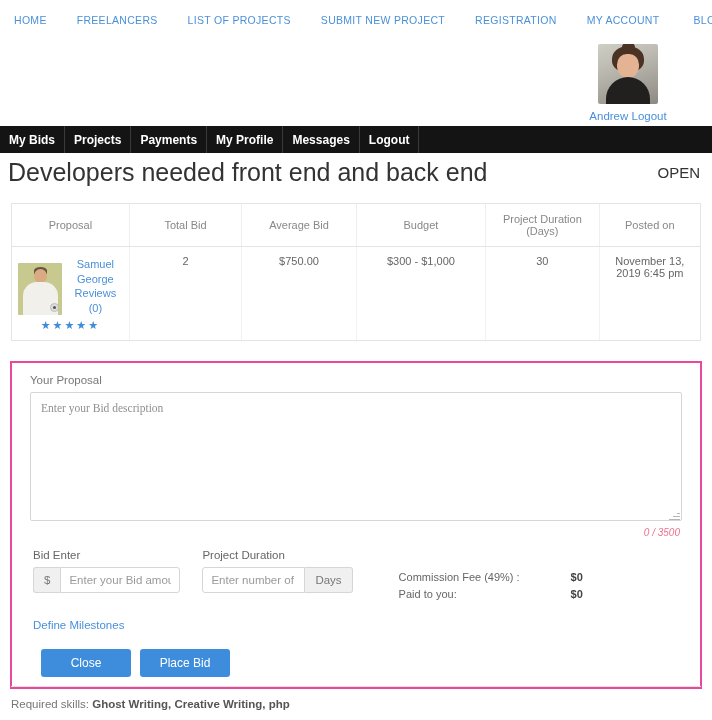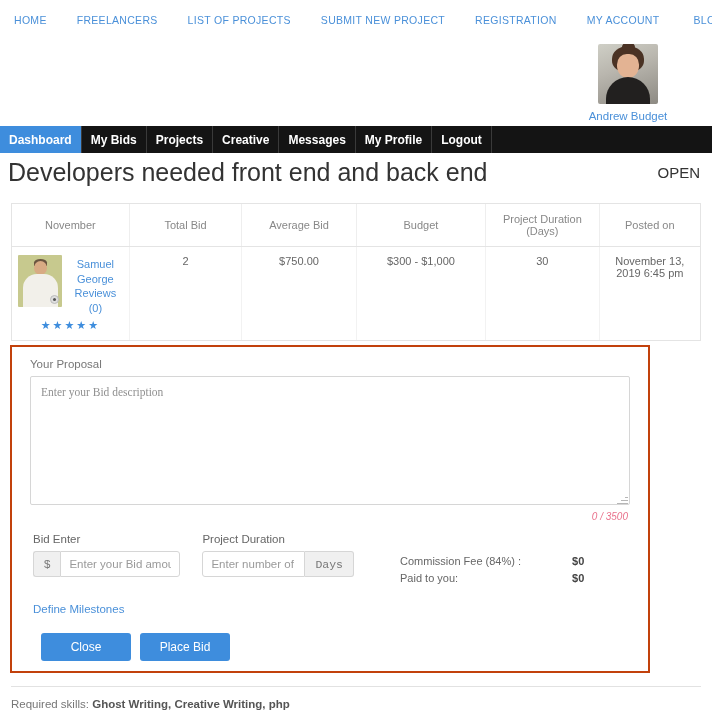--- a/index.html
+++ b/index.html
@@ -163,21 +163,21 @@
   .col-avg  { width: 118px; }
   .col-bud  { width: 134px; }
   .col-dur  { width: 117px; }
   .col-pos  { width: 103px; }
 
   .empcell {
     display: flex;
     flex-direction: column;
     align-items: center;
   }
-  .emprow { display: flex; align-items: flex-start; gap: 6px; width: 100%; }
+  .emprow { display: flex; align-items: flex-end; gap: 6px; width: 100%; }
   .avatar-sm {
     width: 44px; height: 52px;
     flex: 0 0 44px;
     position: relative;
     overflow: hidden;
     background: #c7c98e;
     border-radius: 1px;
   }
   .avatar-sm .head {
     position:absolute; left:16px; top:6px;
@@ -208,23 +208,23 @@
     text-align: center;
     flex: 1;
     display: block;
     padding-top: 2px;
   }
   .stars { color: #3e8ddd; font-size: 11px; letter-spacing: 2px; margin-top: 4px; }
 
   
   .panel {
     position: absolute;
-    top: 345px; left: 10px;
-    width: 640px; height: 328px;
-    border: 2px solid #c2410c;
+    top: 361px; left: 10px;
+    width: 692px; height: 328px;
+    border: 2px solid #ec4899;
     background: #fff;
   }
   .panel-label {
     font-size: 11.5px; color: #777;
     padding: 11px 0 6px 18px;
   }
   .ta-wrap { position: relative; padding: 0 18px; }
   textarea.bid-desc {
     width: 100%;
     height: 129px;
@@ -268,21 +268,21 @@
   .iaddon {
     background: #f0f0f0;
     border: 1px solid #d6d6d6;
     color: #777;
     font-size: 11.5px;
     padding: 0 10px;
     display: flex; align-items: center;
     height: 26px;
   }
   .iaddon.left { border-radius: 3px 0 0 3px; border-right: none; }
-  .iaddon.right { border-radius: 0 3px 3px 0; border-left: none; font-family: Liberation Mono, monospace; }
+  .iaddon.right { border-radius: 0 3px 3px 0; border-left: none; }
   .itext {
     border: 1px solid #d6d6d6;
     height: 26px;
     font-family: "Liberation Sans", sans-serif;
     font-size: 11.5px;
     color: #555;
     padding: 0 8px;
     outline: none;
   }
   .itext.bidamt { width: 120px; border-radius: 0 3px 3px 0; }
@@ -342,44 +342,43 @@
 
 </div>
 
 <div class="userblock">
   <div class="avatar-lg">
     <div class="hair"></div>
     <div class="bun"></div>
     <div class="face"></div>
     <div class="body"></div>
   </div>
-  <a href="#" class="username">Andrew Budget</a>
+  <a href="#" class="username">Andrew Logout</a>
   <span class="userdate">December 2, 2019 1:36 pm</span>
 </div>
 
 <div class="tabbar">
-  <div class="tab active">Dashboard</div>
   <div class="tab">My Bids</div>
   <div class="tab">Projects</div>
-  <div class="tab">Creative</div>
+  <div class="tab">Payments</div>
+  <div class="tab">My Profile</div>
   <div class="tab">Messages</div>
-  <div class="tab">My Profile</div>
   <div class="tab">Logout</div>
 </div>
 
 <div class="titlerow">
   <h1 class="ptitle">Developers needed front end and back end</h1>
   <span class="pstatus">OPEN</span>
 </div>
 
 <div class="tablewrap">
   <table class="bidtable">
     <thead>
       <tr>
-        <th class="col-emp">November</th>
+        <th class="col-emp">Proposal</th>
         <th class="col-tot">Total Bid</th>
         <th class="col-avg">Average Bid</th>
         <th class="col-bud">Budget</th>
         <th class="col-dur">
           <div>Project Duration</div>
           <div>(Days)</div>
         </th>
         <th class="col-pos">Posted on</th>
       </tr>
     </thead>
@@ -434,21 +433,21 @@
     <div class="field-group">
       <div class="field-label">Project Duration</div>
       <div class="igroup">
         <input class="itext dur" type="text" placeholder="Enter number of days" style="">
         <span class="iaddon right">Days</span>
       </div>
     </div>
 
     <div class="fees">
       <div class="feeline">
-        <span class="feelbl">Commission Fee (84%) :</span>
+        <span class="feelbl">Commission Fee (49%) :</span>
         <span class="feeval">$0</span>
       </div>
       <div class="feeline">
         <span class="feelbl">Paid to you:</span>
         <span class="feeval">$0</span>
       </div>
     </div>
   </div>
 
   <a href="#" class="milestones">Define Milestones</a>

